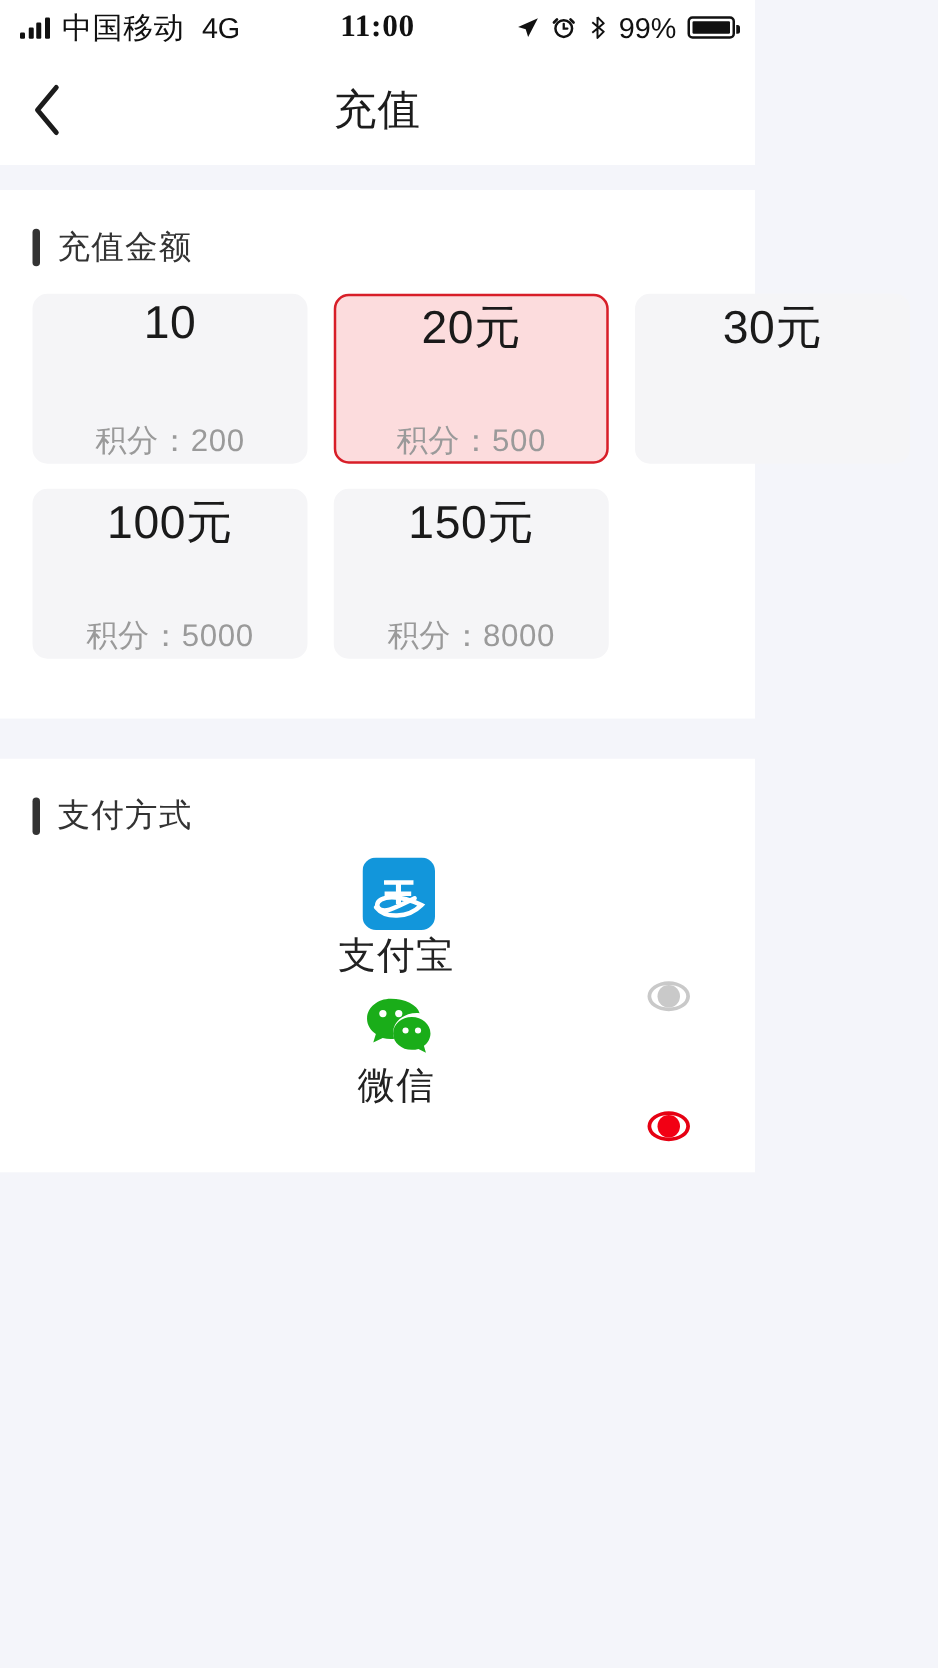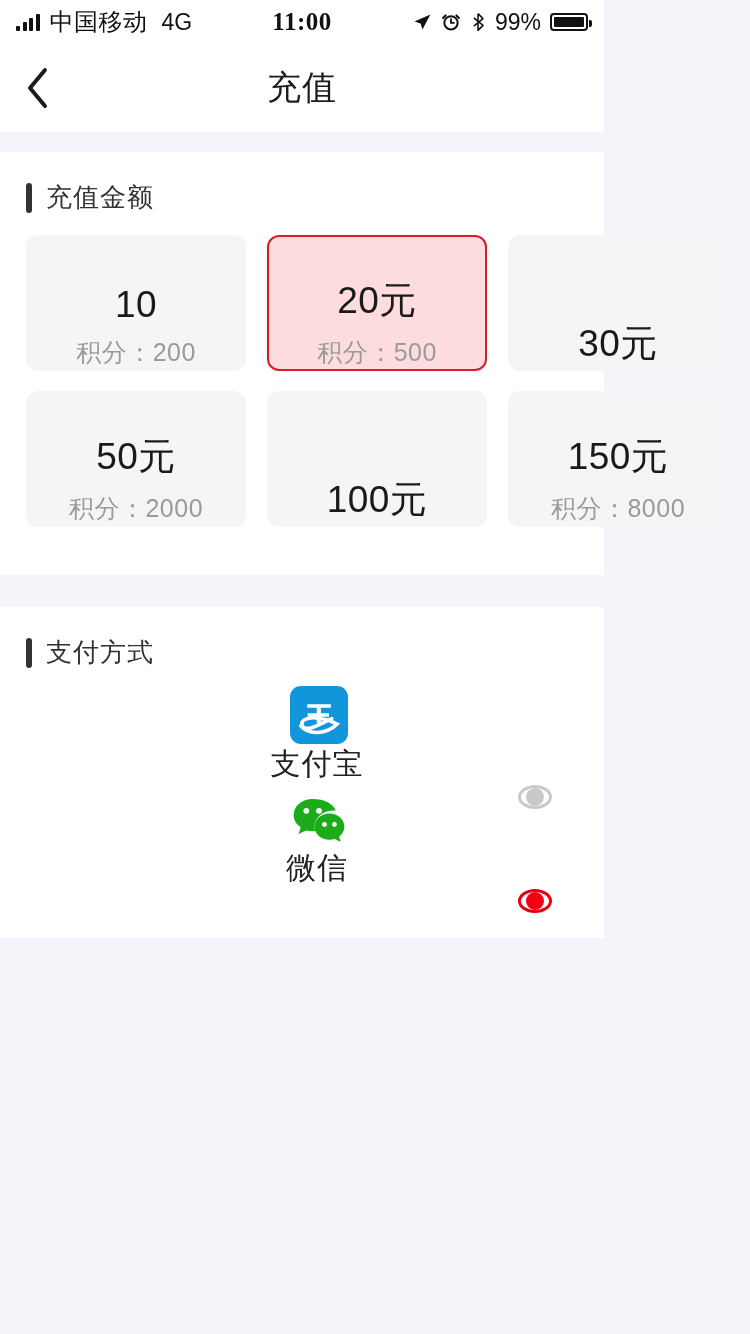--- a/index.html
+++ b/index.html
@@ -107,21 +107,21 @@
     grid-template-columns: repeat(3, 220px);
     gap: 20px 21px;
     padding: 6px 26px 48px 26px;
   }
   .amount-card {
     height: 136px;
     background: #f5f5f7;
     border: 2px solid #f5f5f7;
     border-radius: 12px;
     display: flex; flex-direction: column;
-    align-items: center; justify-content: flex-end;
+    align-items: center; justify-content: space-between;
     gap: 10px;
     cursor: pointer;
   }
   .amount-card.selected {
     background: #fcdcdd;
     border-color: #d81e28;
   }
   .amount-value { font-size: 37px; color: #1a1a1a; letter-spacing: 0.5px; }
   .amount-points { font-size: 25px; color: #9a9a9a; letter-spacing: 0.5px; }
 
@@ -221,25 +221,22 @@
         <span class="amount-points">积分：200</span>
       </div>
       <div class="amount-card selected">
         <span class="amount-value">20元</span>
         <span class="amount-points">积分：500</span>
       </div>
       <div class="amount-card">
         <span class="amount-value">30元</span>
       </div>
       <div class="amount-card">
-        <span class="amount-value">50元</span>
-        <span class="amount-points">积分：2000</span>
-      </div>
-      <div class="amount-card">
         <span class="amount-value">100元</span>
+        <span class="amount-points">积分：5000</span>
       </div>
       <div class="amount-card">
         <span class="amount-value">150元</span>
         <span class="amount-points">积分：8000</span>
       </div>
     </div>
   </div>
 
   <div class="gap gap-mid"></div>
 

